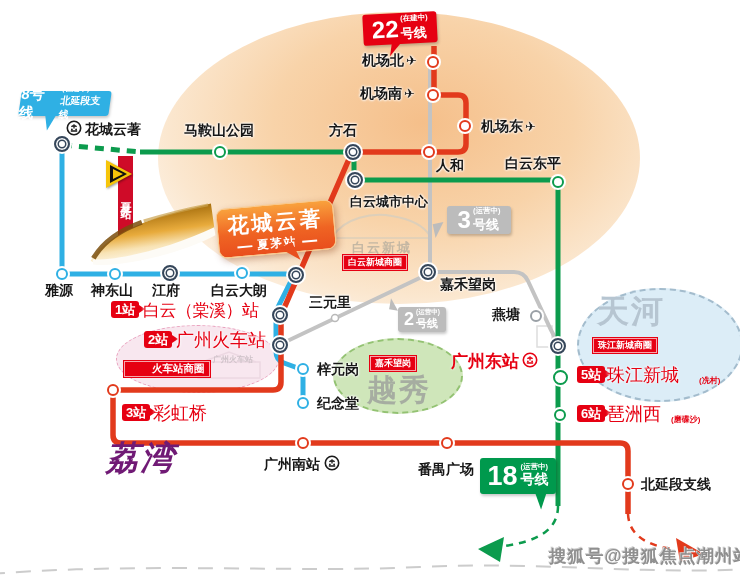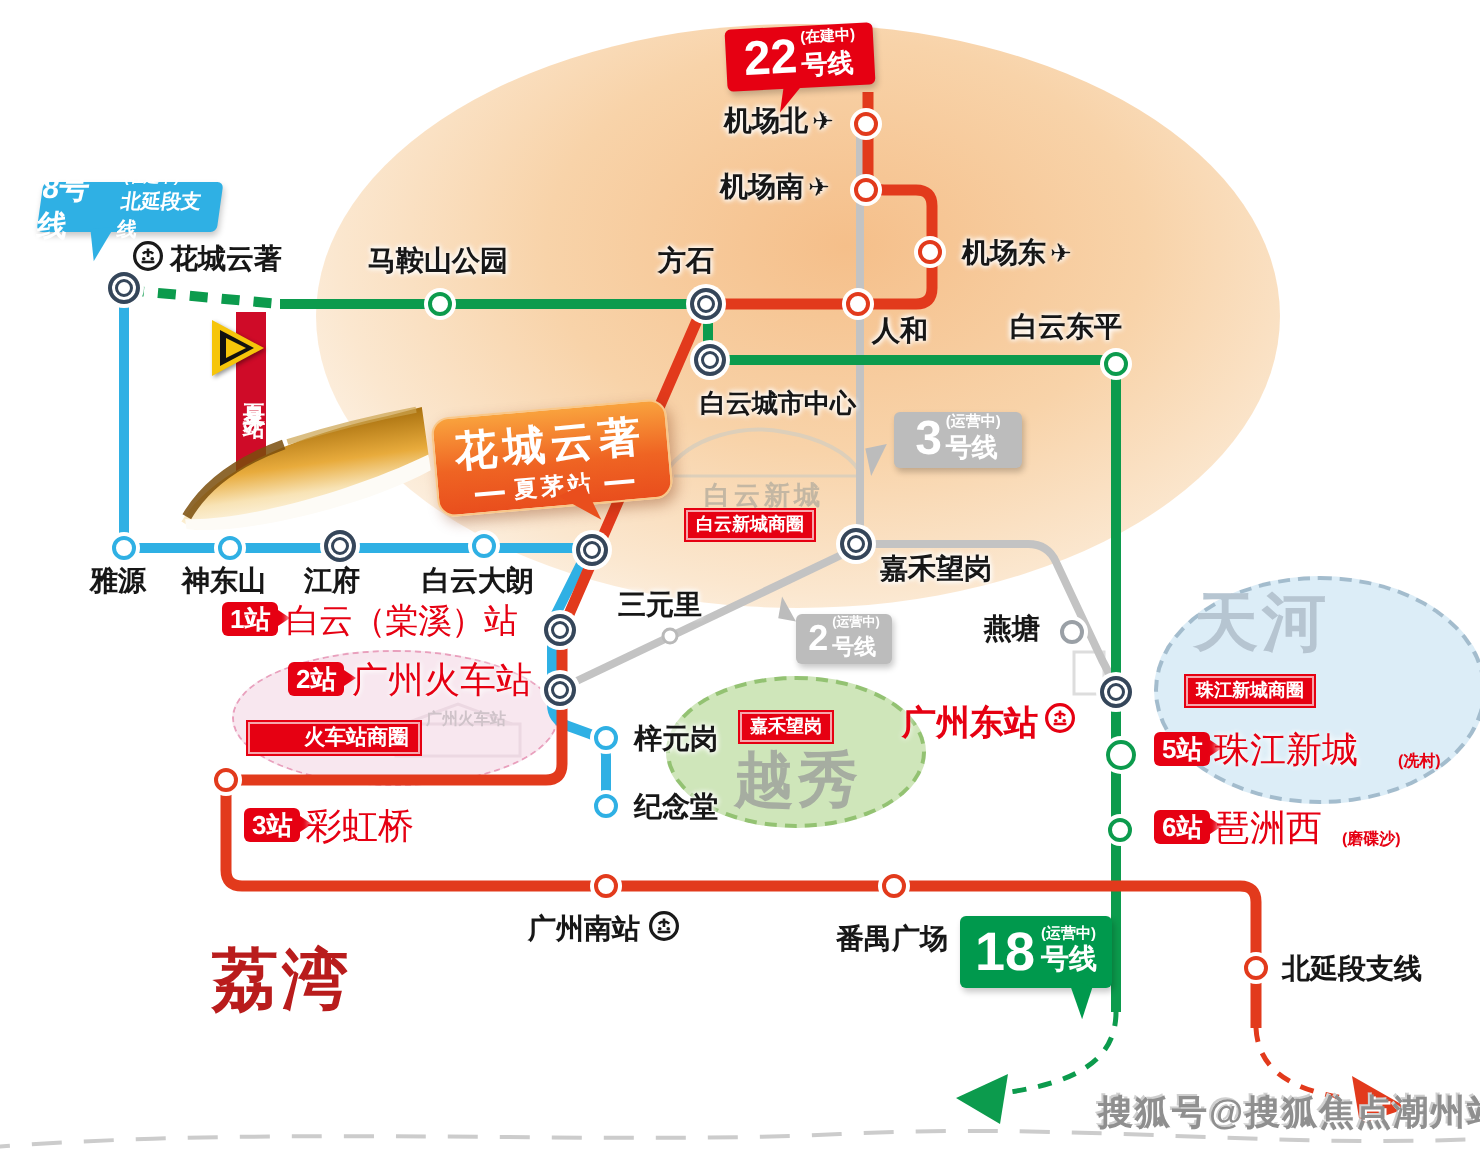--- a/index.html
+++ b/index.html
@@ -181,21 +181,21 @@
     </div>
   <div id="bizhost">
       <div class="biz" style="left: 343px; top: 255px; font-size: 9px;">白云新城商圈</div>
       <div class="biz" style="left: 124px; top: 361px; font-size: 10.5px; padding-left: 28px;">火车站商圈</div>
       <div class="biz" style="left: 370px; top: 356px; font-size: 9px;">嘉禾望岗</div>
       <div class="biz" style="left: 593px; top: 338px; font-size: 9px;">珠江新城商圈</div>
     </div>
 
   <div class="rg-name" style="left:597px;top:290px;font-size:32px;color:#b6c5d1;">天河</div>
   <div class="rg-name" style="left:367px;top:370px;font-size:30px;color:#a6ada1;">越秀</div>
-  <div class="rg-name" style="left:106px;top:468px;font-size:33px;color:#b91c1c;">荔湾</div>
+  <div class="rg-name" style="left:106px;top:436px;font-size:33px;color:#701a75;font-style:italic;">荔湾</div>
 
   <div class="abs" style="left:451px;top:350px;display:flex;align-items:center;gap:3px;">
     <span style="color:#e60012;font-weight:bold;font-size:17px;text-shadow:0 0 3px #fff;">广州东站</span>
     <span id="east-rail-icon"><svg width="16" height="16" viewBox="0 0 16 16">
           <circle cx="8" cy="8" r="6.7" fill="none" stroke="#e60012" stroke-width="1.6"></circle>
           <path d="M4.8,11 h6.4 M8,4.3 v4.2 M5.4,6.8 a3.4,3 0 0 1 5.2,0" fill="none" stroke="#e60012" stroke-width="1.3"></path>
           <circle cx="5.9" cy="9.4" r="0.9" fill="#e60012"></circle>
           <circle cx="10.1" cy="9.4" r="0.9" fill="#e60012"></circle>
         </svg></span>
   </div>

